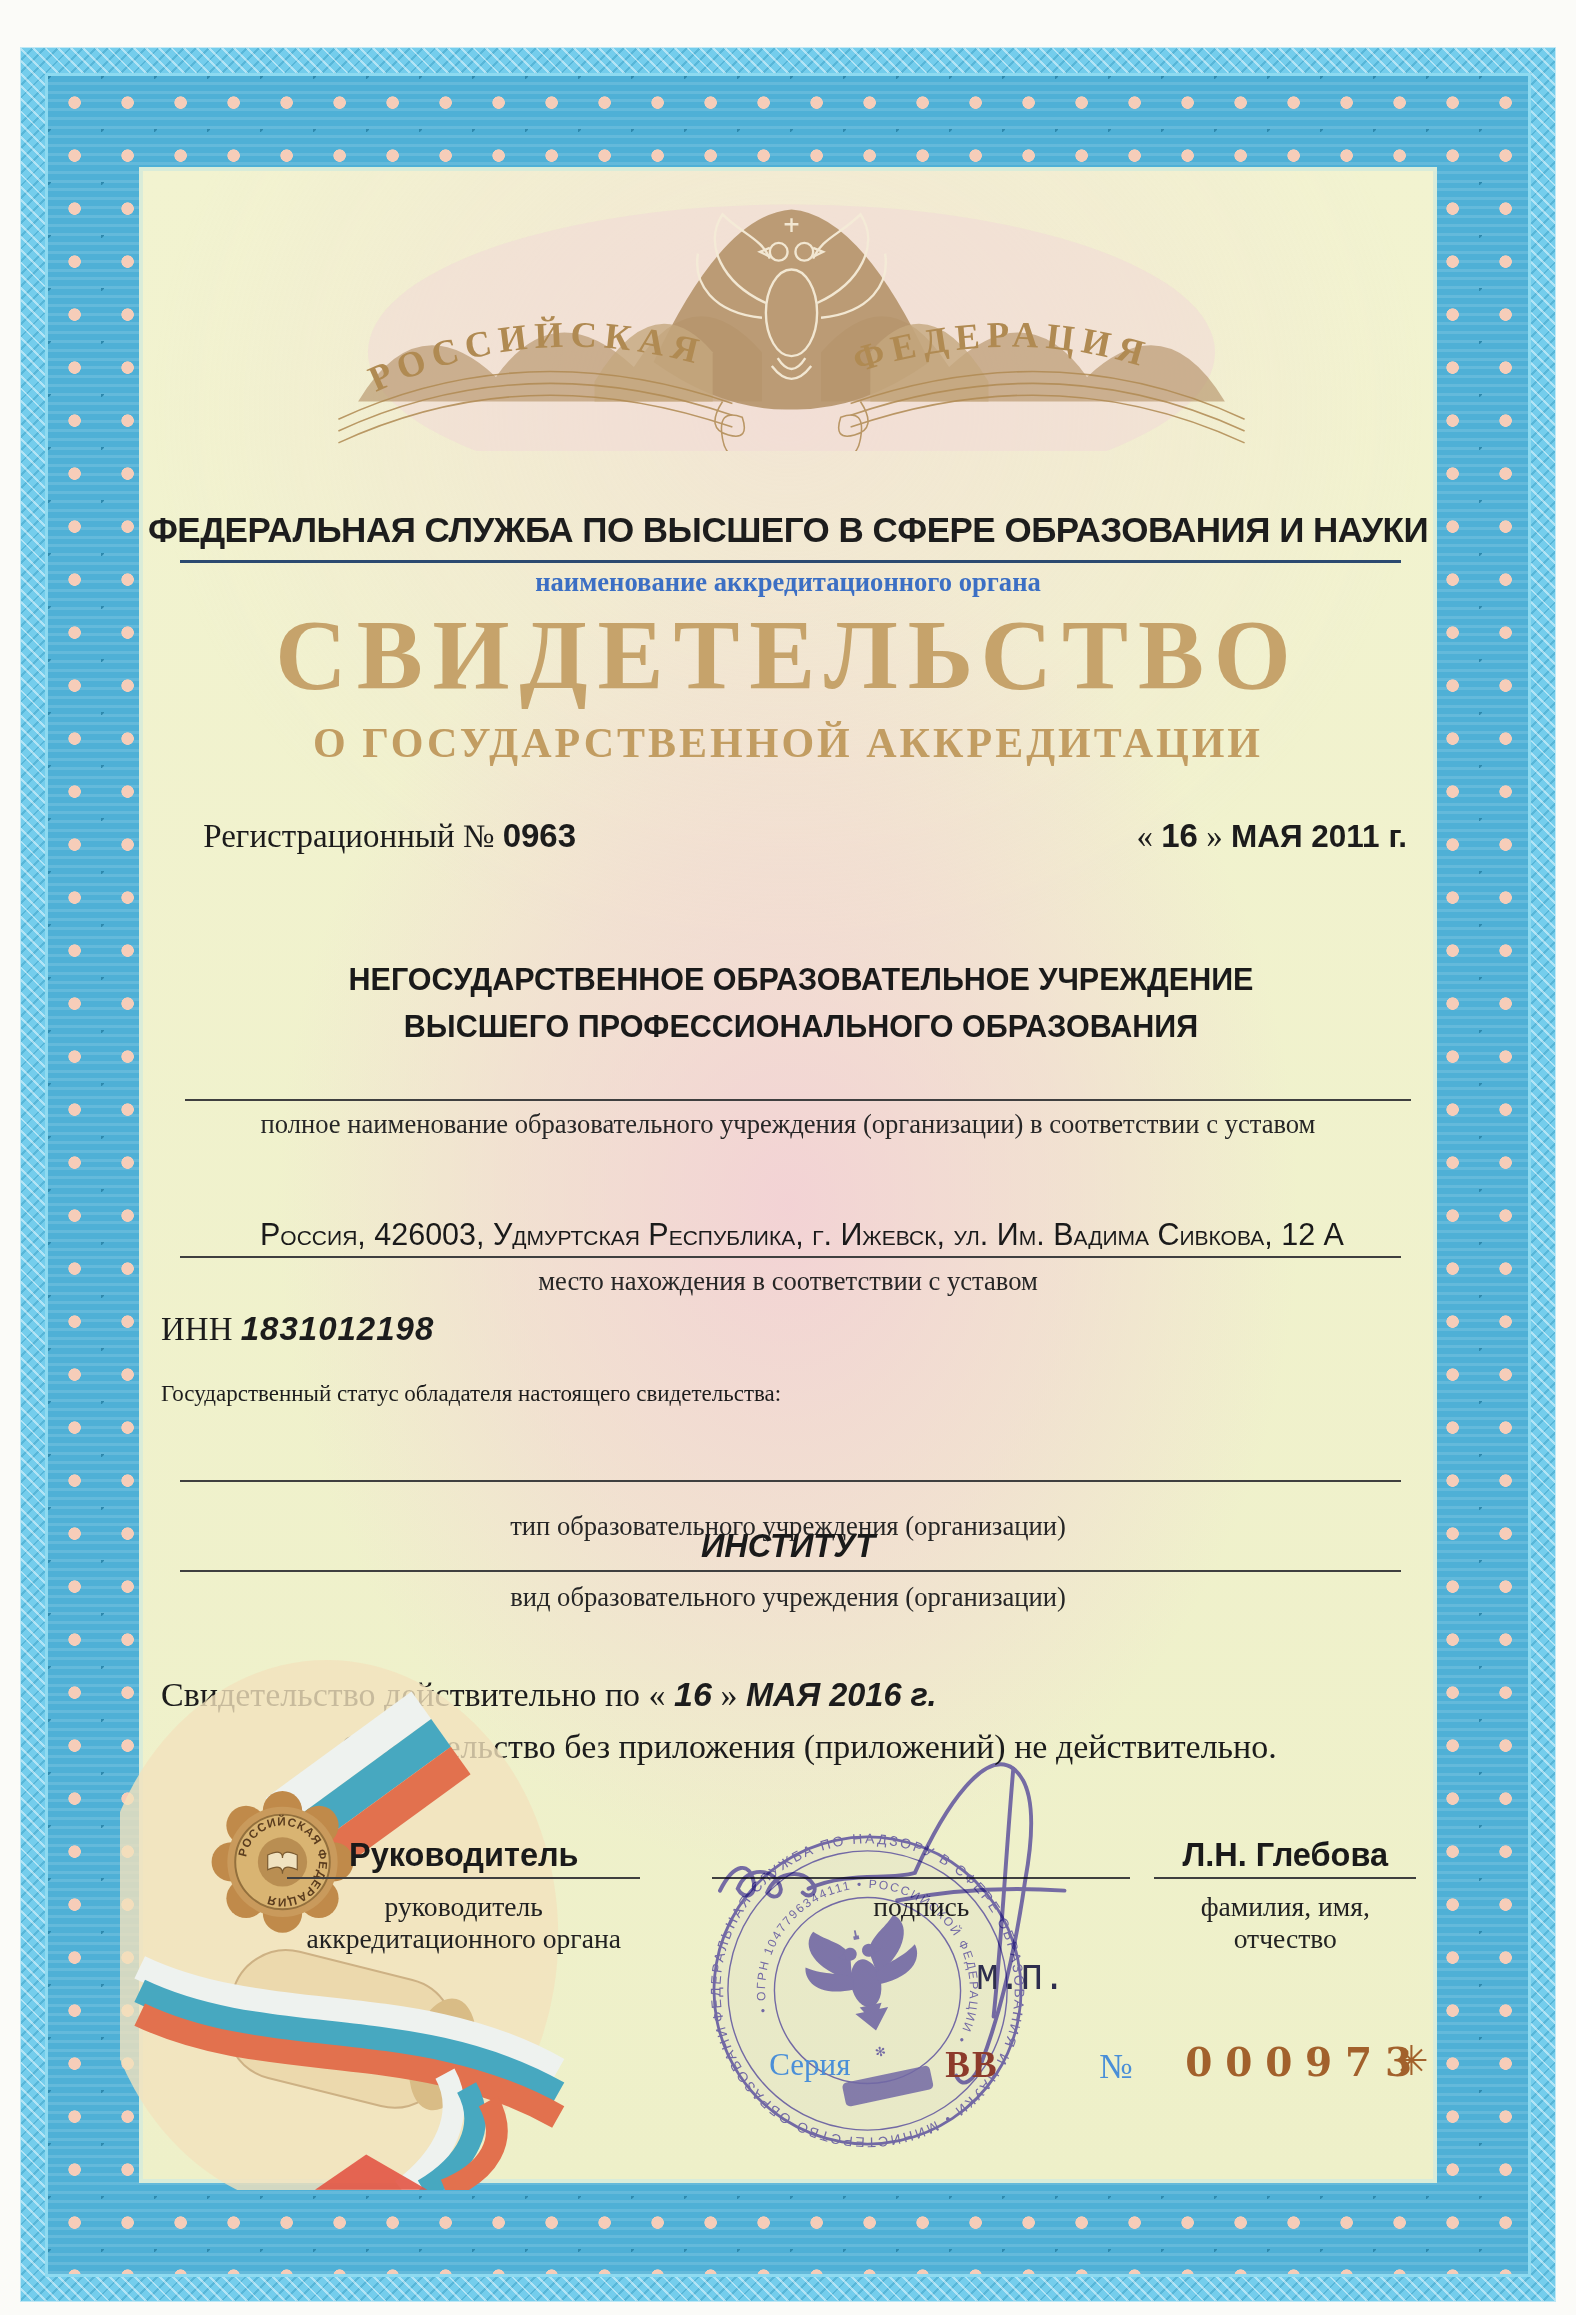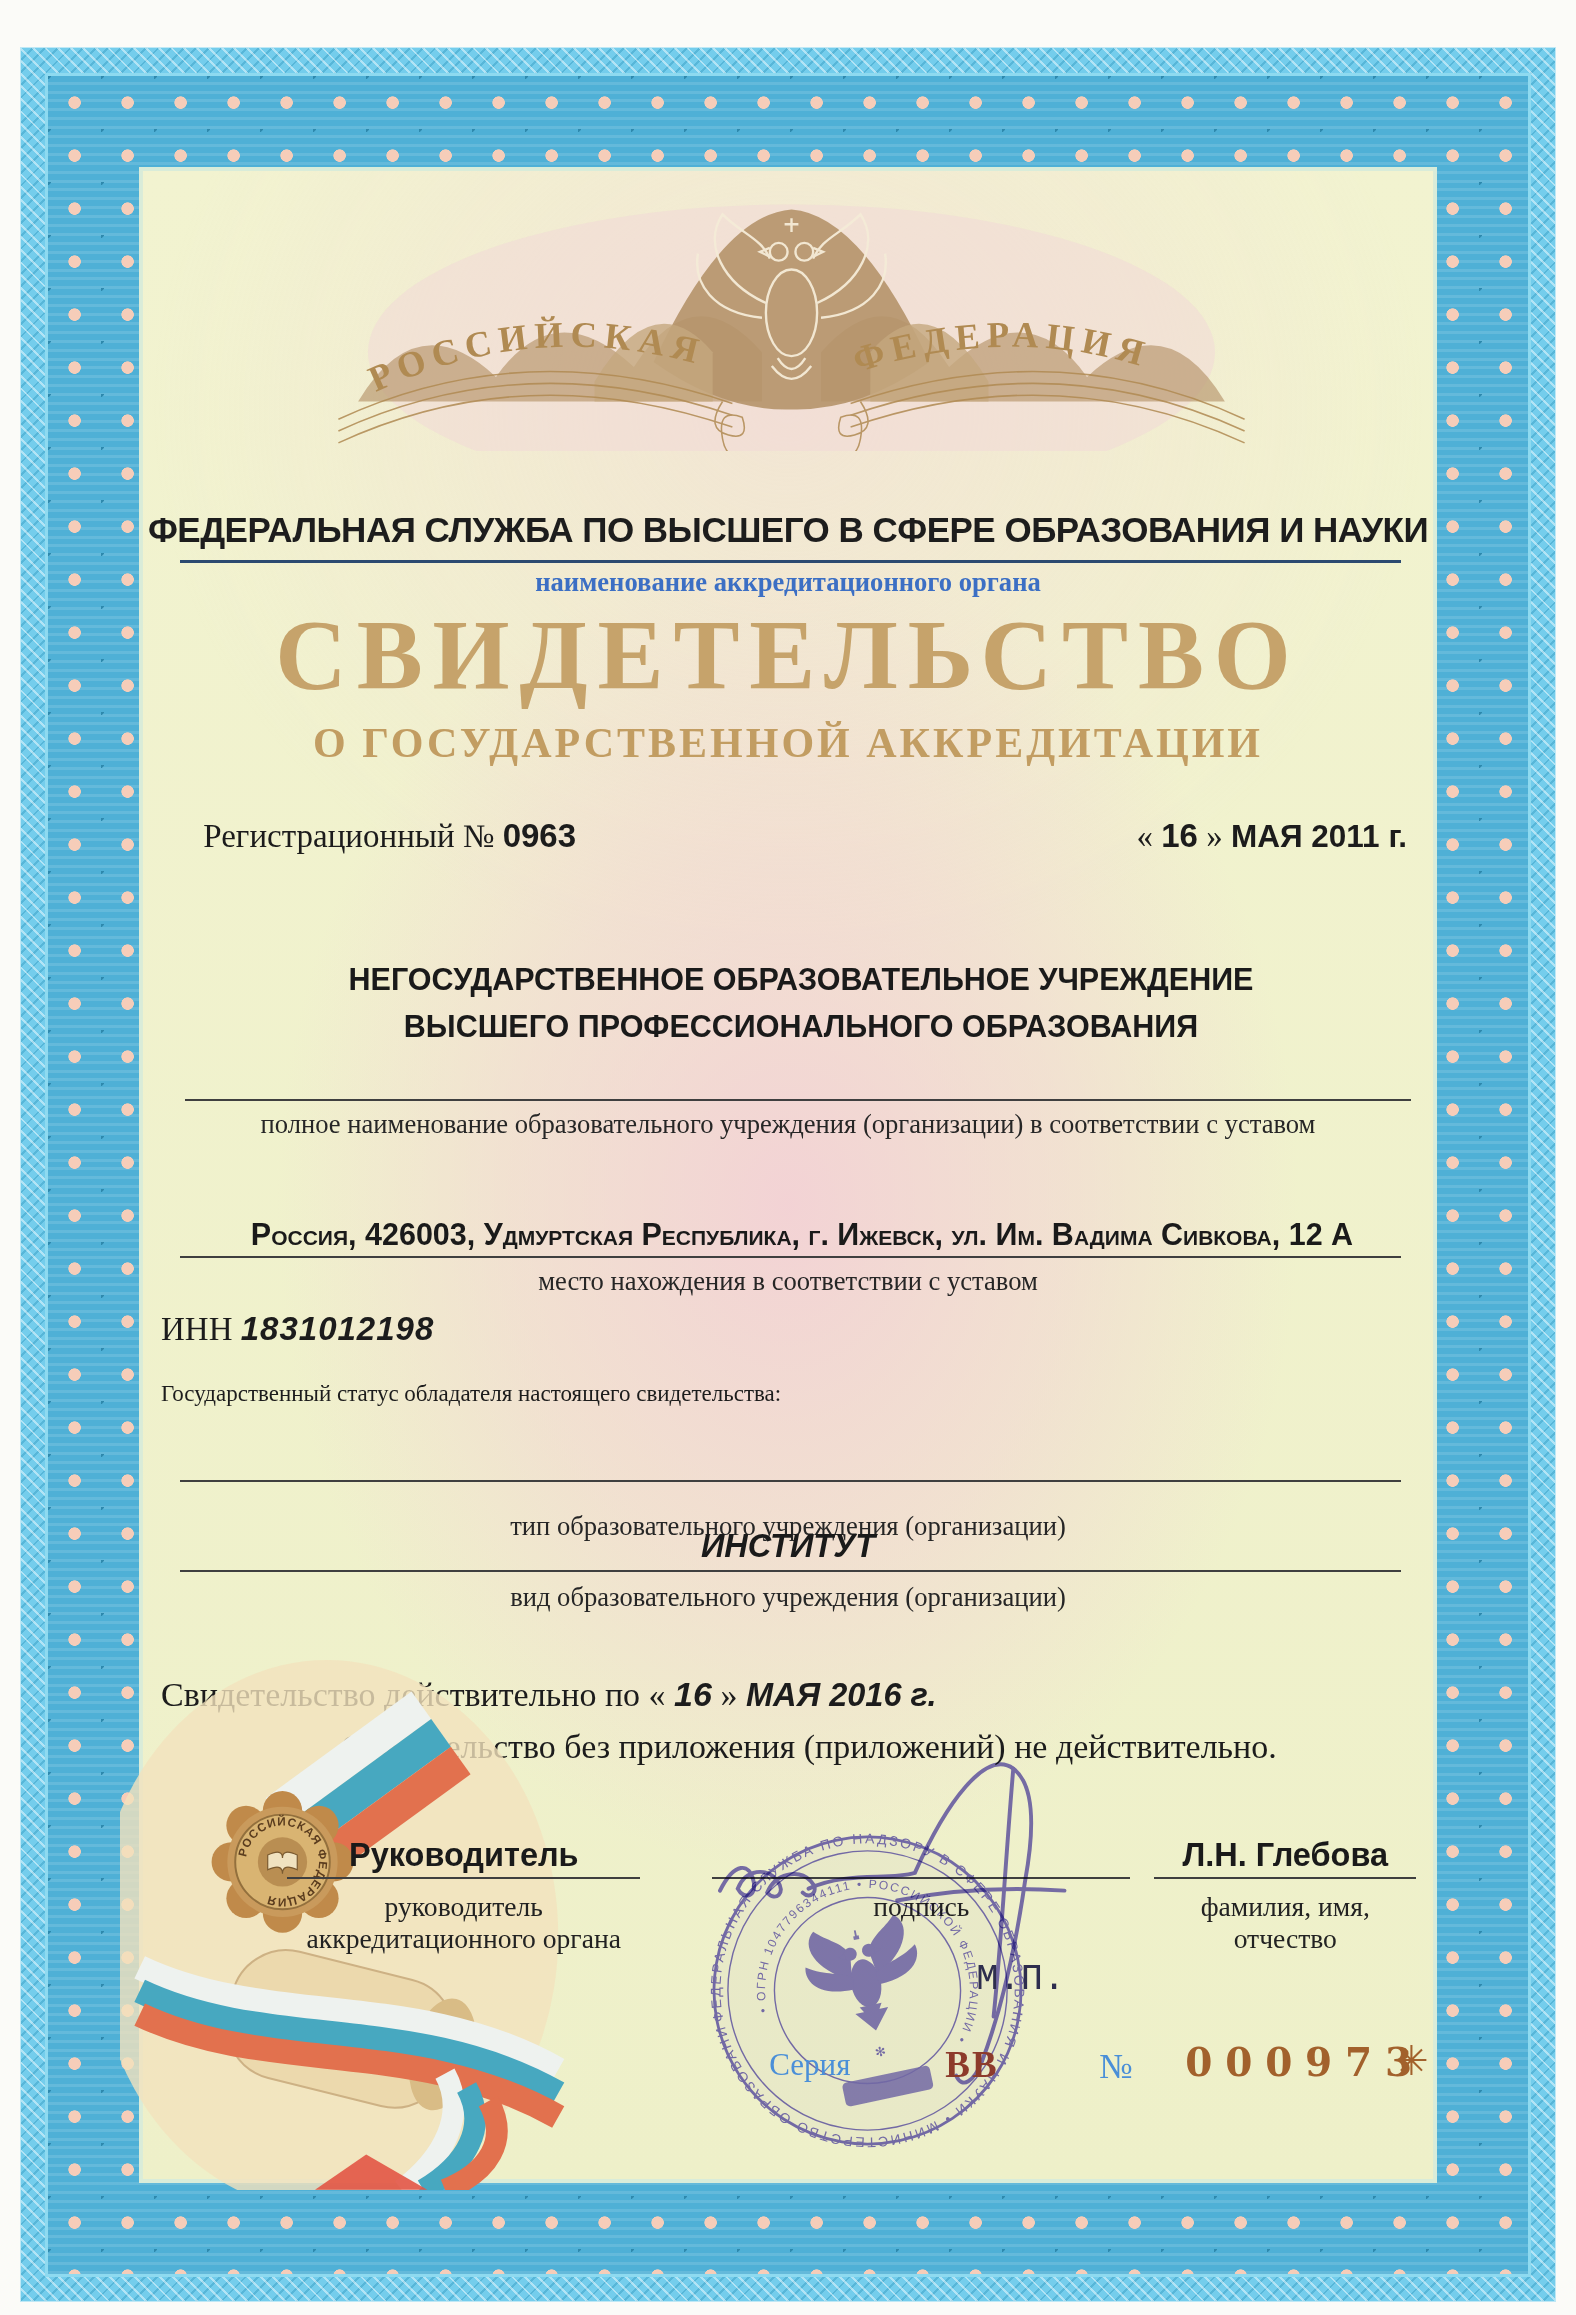--- a/index.html
+++ b/index.html
@@ -112,21 +112,21 @@
             <span class="serif">»</span>
             <span class="sans" style="font-weight:bold;font-size:31.5px;">МАЯ  2011 г.</span>
           </span>
         </div>
 
         <div class="abs center sans orgline" style="top:795px;">НЕГОСУДАРСТВЕННОЕ ОБРАЗОВАТЕЛЬНОЕ УЧРЕЖДЕНИЕ</div>
         <div class="abs center sans orgline" style="top:842px;">ВЫСШЕГО ПРОФЕССИОНАЛЬНОГО ОБРАЗОВАНИЯ</div>
         <div class="rule" style="left:46px;width:1226px;top:932px;"></div>
         <div class="abs center serif cap" style="top:942px;">полное наименование образовательного учреждения (организации) в соответствии с уставом</div>
 
-        <div class="abs center sans smallcaps" style="top:1050px;font-weight:bold;font-size:30.5px;color:#1a1a1a;padding-left:28px;">Россия, 426003, Удмуртская Республика, г. Ижевск, ул. Им. Вадима Сивкова, 12 А</div>
+        <div class="abs center sans smallcaps" style="top:1050px;font-weight:normal;font-size:30.5px;color:#1a1a1a;padding-left:28px;">Россия, 426003, Удмуртская Республика, г. Ижевск, ул. Им. Вадима Сивкова, 12 А</div>
         <div class="rule" style="left:41px;width:1221px;top:1089px;"></div>
         <div class="abs center serif cap" style="top:1099px;">место нахождения в соответствии с уставом</div>
 
         <div class="abs" style="left:21.7px;top:1143px;font-size:33px;color:#1c1c1c;">
           <span class="serif">ИНН</span>
           <span class="bi" style="letter-spacing:1px;">1831012198</span>
         </div>
 
         <div class="abs serif" style="left:21.7px;top:1214px;font-size:23px;color:#1c1c1c;">Государственный статус обладателя настоящего свидетельства:</div>
         <div class="rule" style="left:41px;width:1221px;top:1313px;"></div>

